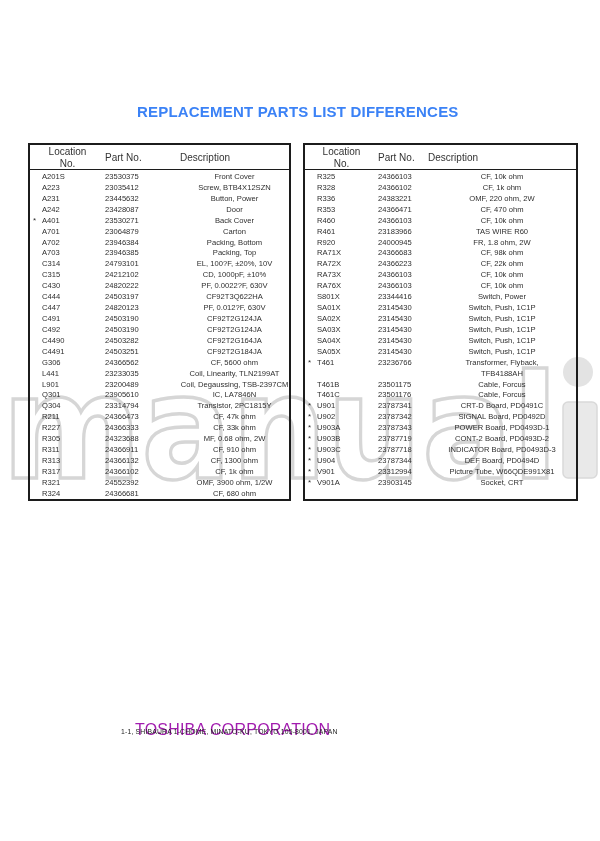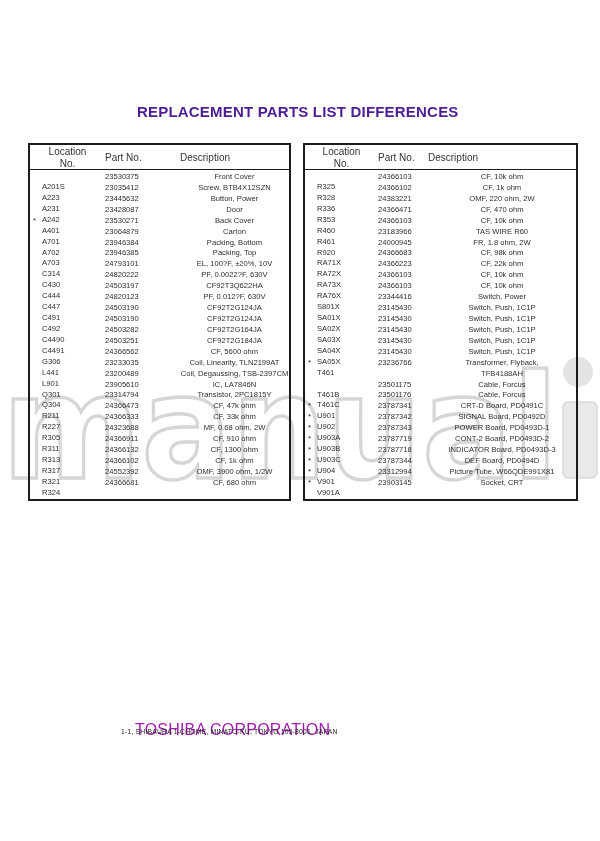--- a/index.html
+++ b/index.html
@@ -7,21 +7,21 @@
     position:relative;width:600px;height:841px;background:#ffffff;
     margin:0 auto;overflow:hidden;
     font-family:"Liberation Sans","DejaVu Sans",sans-serif;
     color:#2e2e2e;
   }
   .watermark{position:absolute;left:0;top:0;width:600px;height:841px;z-index:0;pointer-events:none;}
   .content{position:relative;z-index:1;}
 
   .title{
     position:absolute;left:137px;top:103px;margin:0;
-    font-size:15px;font-weight:bold;color:#4c1d95;letter-spacing:.2px;white-space:nowrap;
+    font-size:15px;font-weight:bold;color:#3b82f6;letter-spacing:.2px;white-space:nowrap;
   }
 
   .ptable{
     position:absolute;top:143px;height:358px;box-sizing:border-box;
     border:2px solid #1c1c1c;background:transparent;
   }
   .ptable.left{left:28px;width:263px;}
   .ptable.right{left:303px;width:275px;}
 
   .thead{
@@ -30,21 +30,21 @@
   }
   .ptable.left  .thead, .ptable.left  .trow{grid-template-columns:10px 65px 75px 1fr;}
   .ptable.right .thead, .ptable.right .trow{grid-template-columns:10px 63px 50px 1fr;}
   .h-loc{grid-column:1/3;text-align:center;line-height:1.15;padding-top:1px;}
   .h-part{grid-column:3;}
   .h-desc{grid-column:4;}
 
   .tbody{padding-top:2px;}
   .trow{display:grid;height:10.93px;line-height:10.93px;font-size:7.6px;white-space:nowrap;}
   .c-star{text-align:left;padding-left:3px;font-size:8px;}
-  .c-loc{padding-left:2px;margin-top:10px;}
+  .c-loc{padding-left:2px;}
   .c-part{}
   .c-desc{overflow:visible;text-align:center;}
 
   .footer-company{
     position:absolute;left:119px;top:705px;margin:16px;
     font-size:16px;font-weight:normal;color:#a21caf;letter-spacing:.2px;white-space:nowrap;
   }
   .footer-address{
     position:absolute;left:121px;top:728px;margin:0;
     font-size:6.8px;color:#222;letter-spacing:.2px;white-space:nowrap;
@@ -122,20 +122,26 @@
             <span class="c-desc">Packing, Top</span>
           </div>
           <div class="trow">
             <span class="c-star"></span>
             <span class="c-loc">C314</span>
             <span class="c-part">24793101</span>
             <span class="c-desc">EL, 100?F, ±20%, 10V</span>
           </div>
           <div class="trow">
             <span class="c-star"></span>
+            <span class="c-loc">C315</span>
+            <span class="c-part">24212102</span>
+            <span class="c-desc">CD, 1000pF, ±10%</span>
+          </div>
+          <div class="trow">
+            <span class="c-star"></span>
             <span class="c-loc">C430</span>
             <span class="c-part">24820222</span>
             <span class="c-desc">PF, 0.0022?F, 630V</span>
           </div>
           <div class="trow">
             <span class="c-star"></span>
             <span class="c-loc">C444</span>
             <span class="c-part">24503197</span>
             <span class="c-desc">CF92T3Q622HA</span>
           </div>

